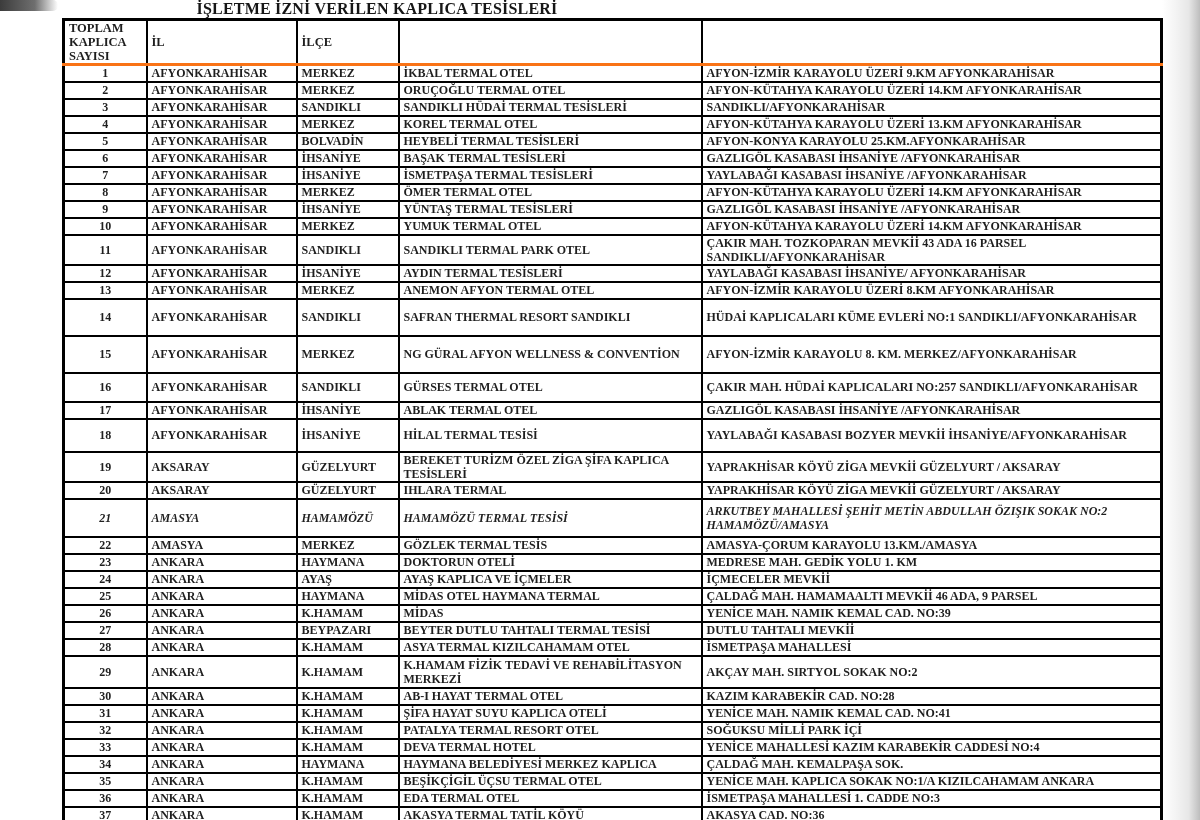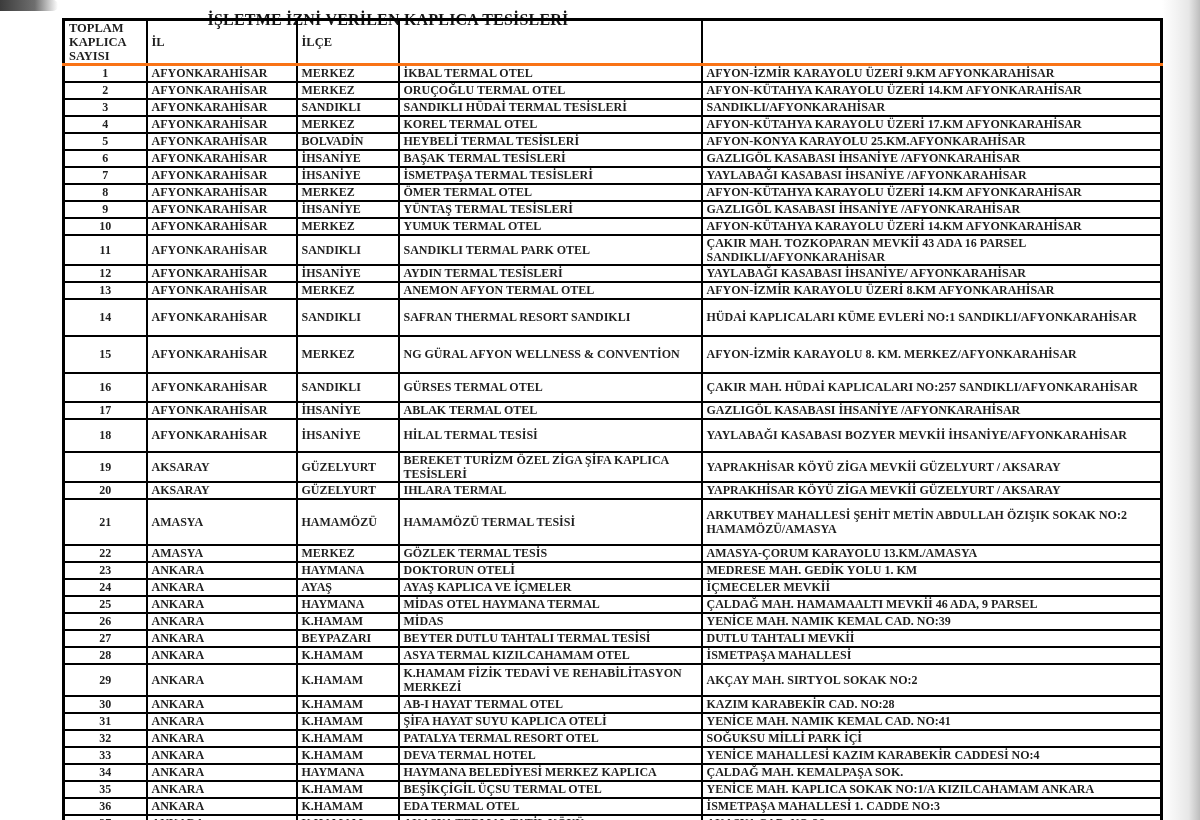--- a/index.html
+++ b/index.html
@@ -15,21 +15,21 @@
     position:absolute;top:0;right:0;width:38px;height:820px;
     background:linear-gradient(90deg,#ffffff 0%,#f4f4f4 35%,#e7e7e7 70%,#c9c9c9 92%,#bdbdbd 100%);
   }
   .scan-artifact{
     position:absolute;top:0;left:0;width:58px;height:11px;
     background:linear-gradient(90deg,#3c3c3c 0%,#6f6f6f 60%,rgba(160,160,160,0) 100%);
     border-radius:0 5px 5px 0;
   }
   .title{
     position:absolute;top:0;left:62px;width:630px;height:18px;
-    margin:11px;text-align:center;
+    margin:0;text-align:center;
     font-size:16px;font-weight:bold;letter-spacing:.2px;
     color:#161616;
     line-height:17px;
     white-space:nowrap;
   }
   table.spa{
     position:absolute;top:18px;left:62px;
     width:1098px;
     border-collapse:collapse;
     table-layout:fixed;
@@ -104,21 +104,21 @@
     <td class="c3">SANDIKLI</td>
     <td class="c4">SANDIKLI HÜDAİ TERMAL TESİSLERİ</td>
     <td class="c5">SANDIKLI/AFYONKARAHİSAR</td>
   </tr>
 
   <tr>
     <td class="c1">4</td>
     <td class="c2">AFYONKARAHİSAR</td>
     <td class="c3">MERKEZ</td>
     <td class="c4">KOREL TERMAL OTEL</td>
-    <td class="c5">AFYON-KÜTAHYA KARAYOLU ÜZERİ 17.KM AFYONKARAHİSAR</td>
+    <td class="c5">AFYON-KÜTAHYA KARAYOLU ÜZERİ 13.KM AFYONKARAHİSAR</td>
   </tr>
 
   <tr>
     <td class="c1">5</td>
     <td class="c2">AFYONKARAHİSAR</td>
     <td class="c3">BOLVADİN</td>
     <td class="c4">HEYBELİ TERMAL TESİSLERİ</td>
     <td class="c5">AFYON-KONYA KARAYOLU 25.KM.AFYONKARAHİSAR</td>
   </tr>
 
@@ -235,21 +235,21 @@
   </tr>
 
   <tr>
     <td class="c1">20</td>
     <td class="c2">AKSARAY</td>
     <td class="c3">GÜZELYURT</td>
     <td class="c4">IHLARA TERMAL</td>
     <td class="c5">YAPRAKHİSAR KÖYÜ ZİGA MEVKİİ GÜZELYURT / AKSARAY</td>
   </tr>
 
-  <tr style="height: 46px;">
+  <tr style="height: 38px; font-style: italic;">
     <td class="c1">21</td>
     <td class="c2">AMASYA</td>
     <td class="c3">HAMAMÖZÜ</td>
     <td class="c4">HAMAMÖZÜ TERMAL TESİSİ</td>
     <td class="c5">ARKUTBEY MAHALLESİ ŞEHİT METİN ABDULLAH ÖZIŞIK SOKAK NO:2 HAMAMÖZÜ/AMASYA</td>
   </tr>
 
   <tr>
     <td class="c1">22</td>
     <td class="c2">AMASYA</td>

